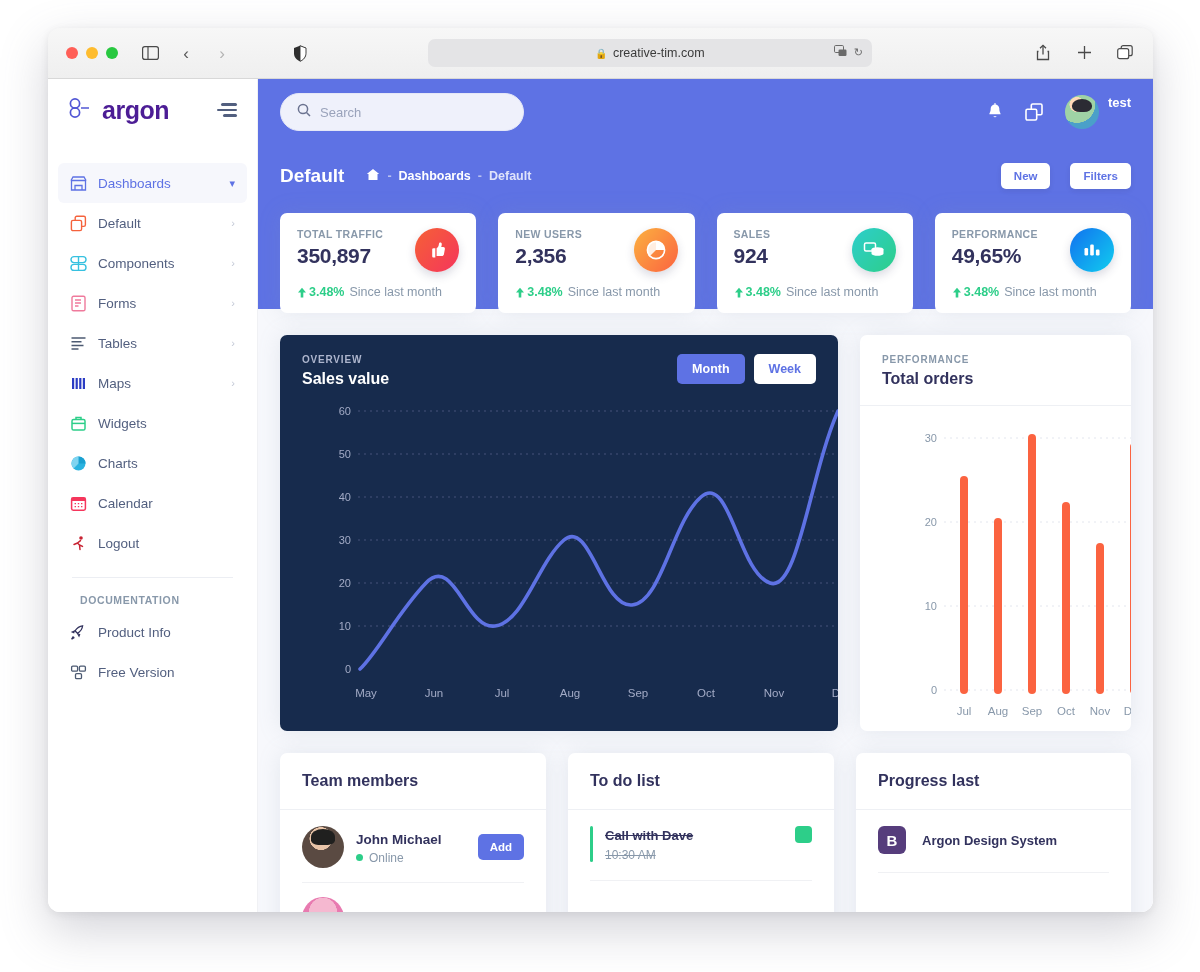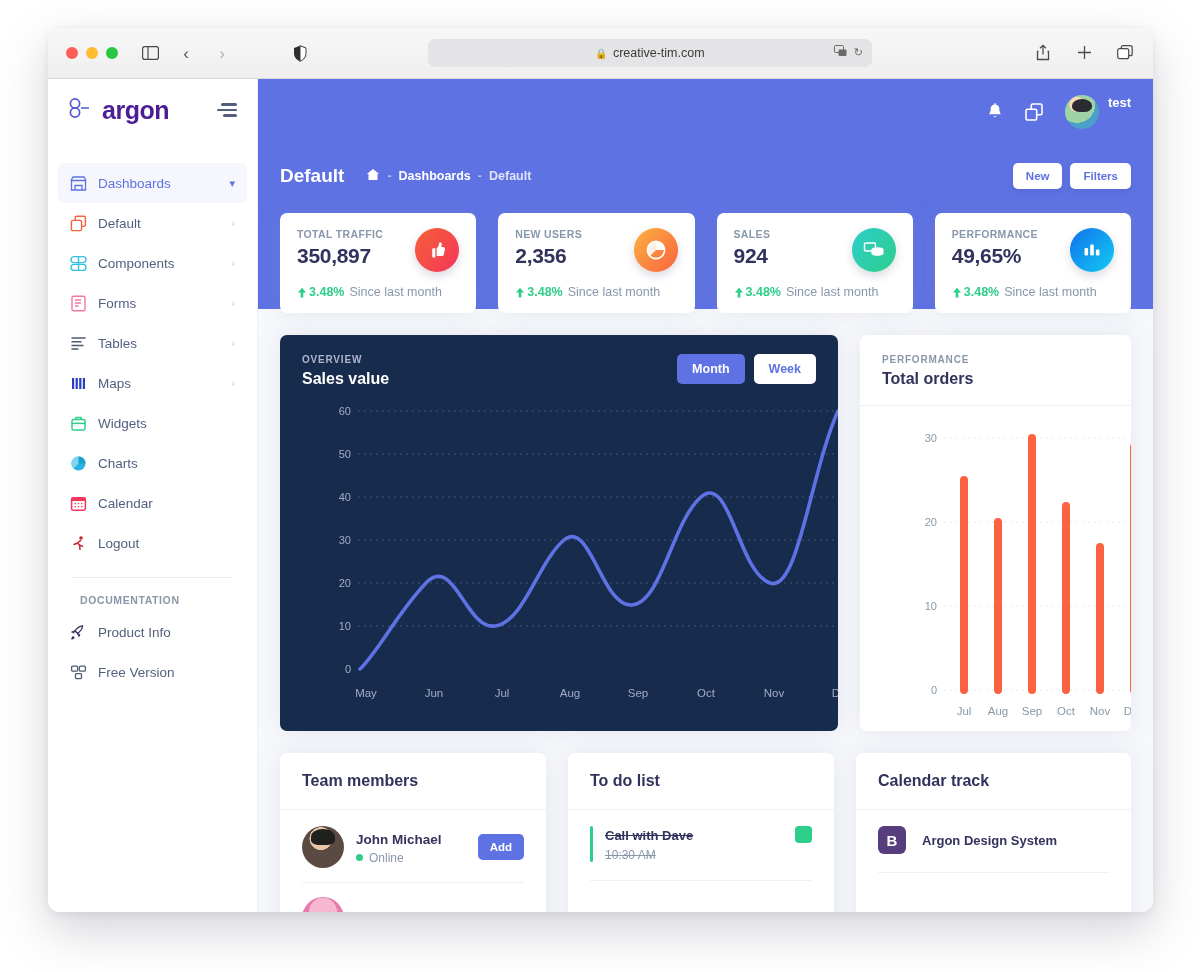--- a/index.html
+++ b/index.html
@@ -117,21 +117,21 @@
     background:#2b2b33; border-radius: 50% 50% 40% 40%;
   }
   .uname { color: #fff; font-size: 13px; font-weight: 600; }
 
   .pagehead { display: flex; align-items: center; padding-top: 18px; }
   .pagetitle { color: #fff; font-size: 19px; font-weight: 600; margin-right: 22px; }
   .crumbs { display: flex; align-items: center; gap: 7px; font-size: 12.5px; color: #e3e6fb; font-weight: 600; }
   .crumbs .sep { color: #b9c1f0; }
   .crumbs a { color: #ffffff; text-decoration: none; cursor: pointer; }
   .crumbs .cur { color: #dfe3fb; }
-  .head-btns { margin-left: auto; display: flex; gap: 8px; }
+  .head-btns { margin-left: auto; display: flex; gap: 20px; }
   .btn-wht {
     background: #fff; color: #5e72e4; font-size: 11.5px; font-weight: 600;
     border: 0; border-radius: 5px; padding: 7px 13px; cursor: pointer;
     font-family: "Liberation Sans", sans-serif;
     box-shadow: 0 2px 5px rgba(50,50,93,.12);
   }
 
   
   .stats { display: flex; gap: 22px; padding: 0 22px; margin-top: -96px; position: relative; z-index: 3; }
   .stat {
@@ -432,20 +432,29 @@
             </span>
             <span>Free Version</span>
           </div>
         </nav>
       </aside>
 
       <main class="content">
 
         <div class="hero">
           <div class="topnav">
+            <div class="search">
+              <span>
+                <svg width="14" height="14" viewBox="0 0 14 14">
+                    <circle cx="6" cy="6" r="4.6" fill="none" stroke="#6b7390" stroke-width="1.5"></circle>
+                    <path d="M9.5 9.5 13 13" stroke="#6b7390" stroke-width="1.5"></path>
+                  </svg>
+              </span>
+              <input type="text" placeholder="Search" style="">
+            </div>
 
             <div class="topnav-right">
               <span class="nv-ic">
                 <svg width="16" height="18" viewBox="0 0 16 18">
                     <path d="M8 1.4c-2.5 0-4.3 1.9-4.3 4.2 0 3.6-1.3 4.6-1.3 5.6h11.2c0-1-1.3-2-1.3-5.6 0-2.3-1.8-4.2-4.3-4.2z" fill="#fff"></path>
                     <path d="M6.4 13.2a1.7 1.7 0 0 0 3.2 0z" fill="#fff"></path>
                     <rect x="7.4" y="0" width="1.2" height="2" rx=".6" fill="#fff"></rect>
                   </svg>
               </span>
               <span class="nv-ic">
@@ -707,21 +716,21 @@
                   <span class="todo-t">Call with Dave</span>
                   <span class="todo-s" style="display:block">10:30 AM</span>
                 </span>
                 <span class="chk"></span>
               </div>
             </div>
           </div>
 
           <div class="panel p3">
             <div class="panel-head">
-                <h3>Calendar track</h3>
+                <h3>Progress last</h3>
               </div>
             <div class="panel-body">
               <div class="track">
                 <span class="tr-ic">B</span>
                 <span class="tr-body">
                   <span class="tr-name">Argon Design System</span>
                   <span class="pbar">
                     <span class="pfill" style="width:60%"></span>
                   </span>
                 </span>

